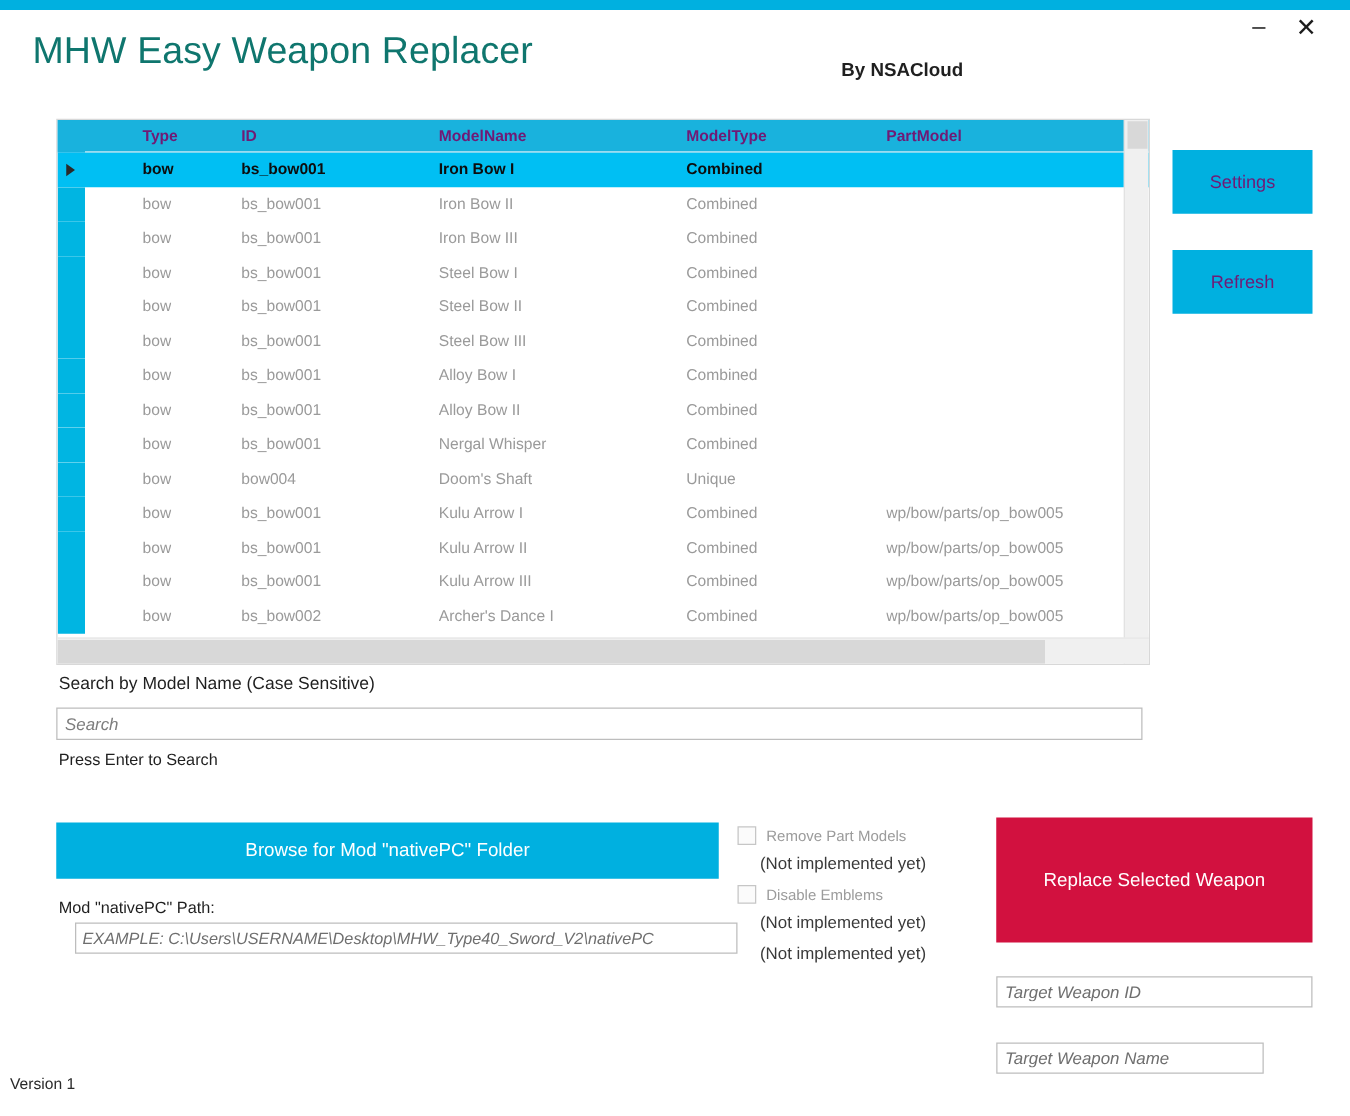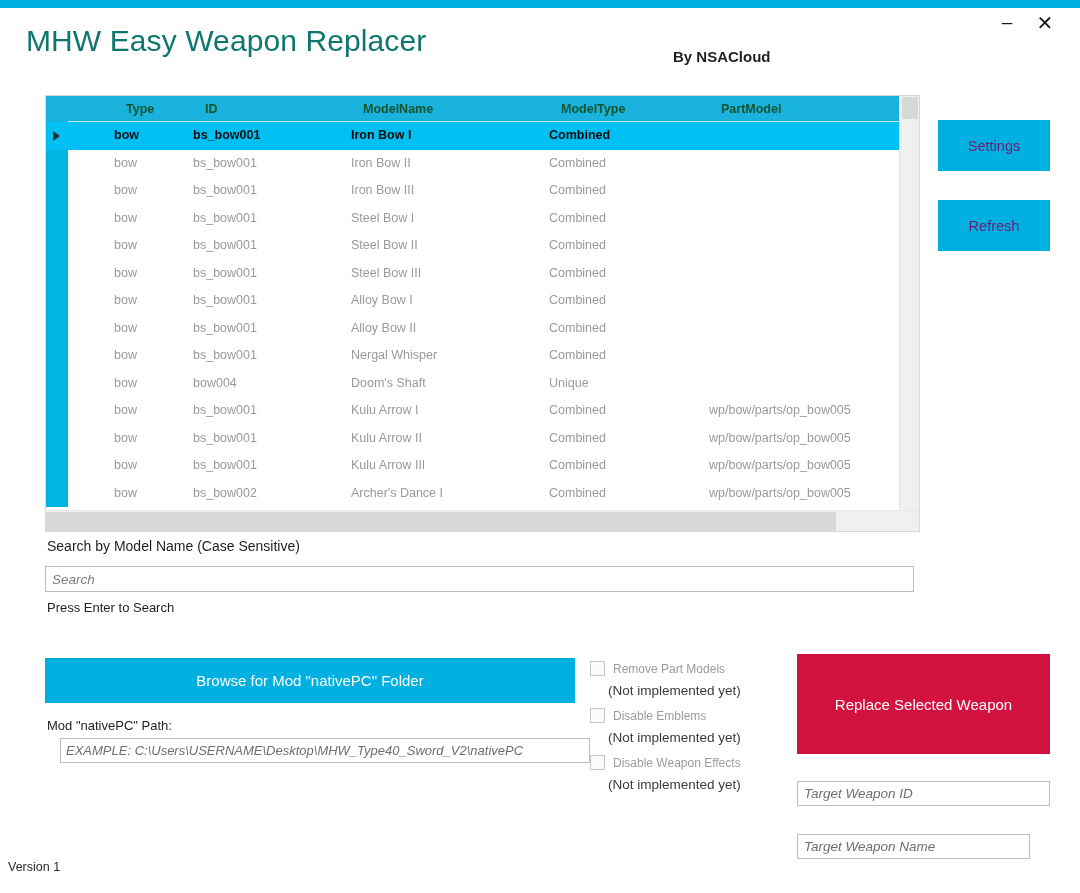--- a/index.html
+++ b/index.html
@@ -82,23 +82,22 @@
     width: 22px; height: 26px;
     background: #19b2dd;
   }
   .hcell {
     position: absolute;
     top: 0;
     height: 42px;
     line-height: 26px;
     font-size: 12.5px;
     font-weight: bold;
-    color: #14532d;
-    white-space: nowrap;
-    margin-left: 12px;
+    color: #701a75;
+    white-space: nowrap;
   }
   .hc-type      { left: 68px; }
   .hc-id        { left: 147px; }
   .hc-model     { left: 305px; }
   .hc-modeltype { left: 503px; }
   .hc-part      { left: 663px; }
 
   #grid-body {
     position: relative;
     width: 875px;
@@ -314,21 +313,21 @@
     font-family: "Liberation Sans", sans-serif;
     font-size: 13.5px;
     font-style: italic;
     color: #333;
     padding: 0 6px;
     outline: none;
   }
   #target-name-input {
     position: absolute;
     left: 797px; top: 834px;
-    width: 233px; height: 25px;
+    width: 214px; height: 25px;
     border: 1px solid #bdbdbd;
     background: #ffffff;
     font-family: "Liberation Sans", sans-serif;
     font-size: 13.5px;
     font-style: italic;
     color: #333;
     padding: 0 6px;
     outline: none;
   }
   #target-id-input::placeholder,
@@ -510,24 +509,20 @@
       <div class="opt-note">(Not implemented yet)</div>
     </div>
     <div class="opt-block">
       <div class="opt-row">
         <span class="opt-box"></span>
         <span class="opt-label">Disable Emblems</span>
       </div>
       <div class="opt-note">(Not implemented yet)</div>
     </div>
     <div class="opt-block">
-      <div class="opt-row">
-        <span class="opt-box"></span>
-        <span class="opt-label">Disable Weapon Effects</span>
-      </div>
       <div class="opt-note">(Not implemented yet)</div>
     </div>
   </div>
 
 <button id="btn-replace">Replace Selected Weapon</button>
 <input id="target-id-input" type="text" placeholder="Target Weapon ID" style="">
 <input id="target-name-input" type="text" placeholder="Target Weapon Name" style="">
 
 <div id="version-label">Version 1</div>
 

